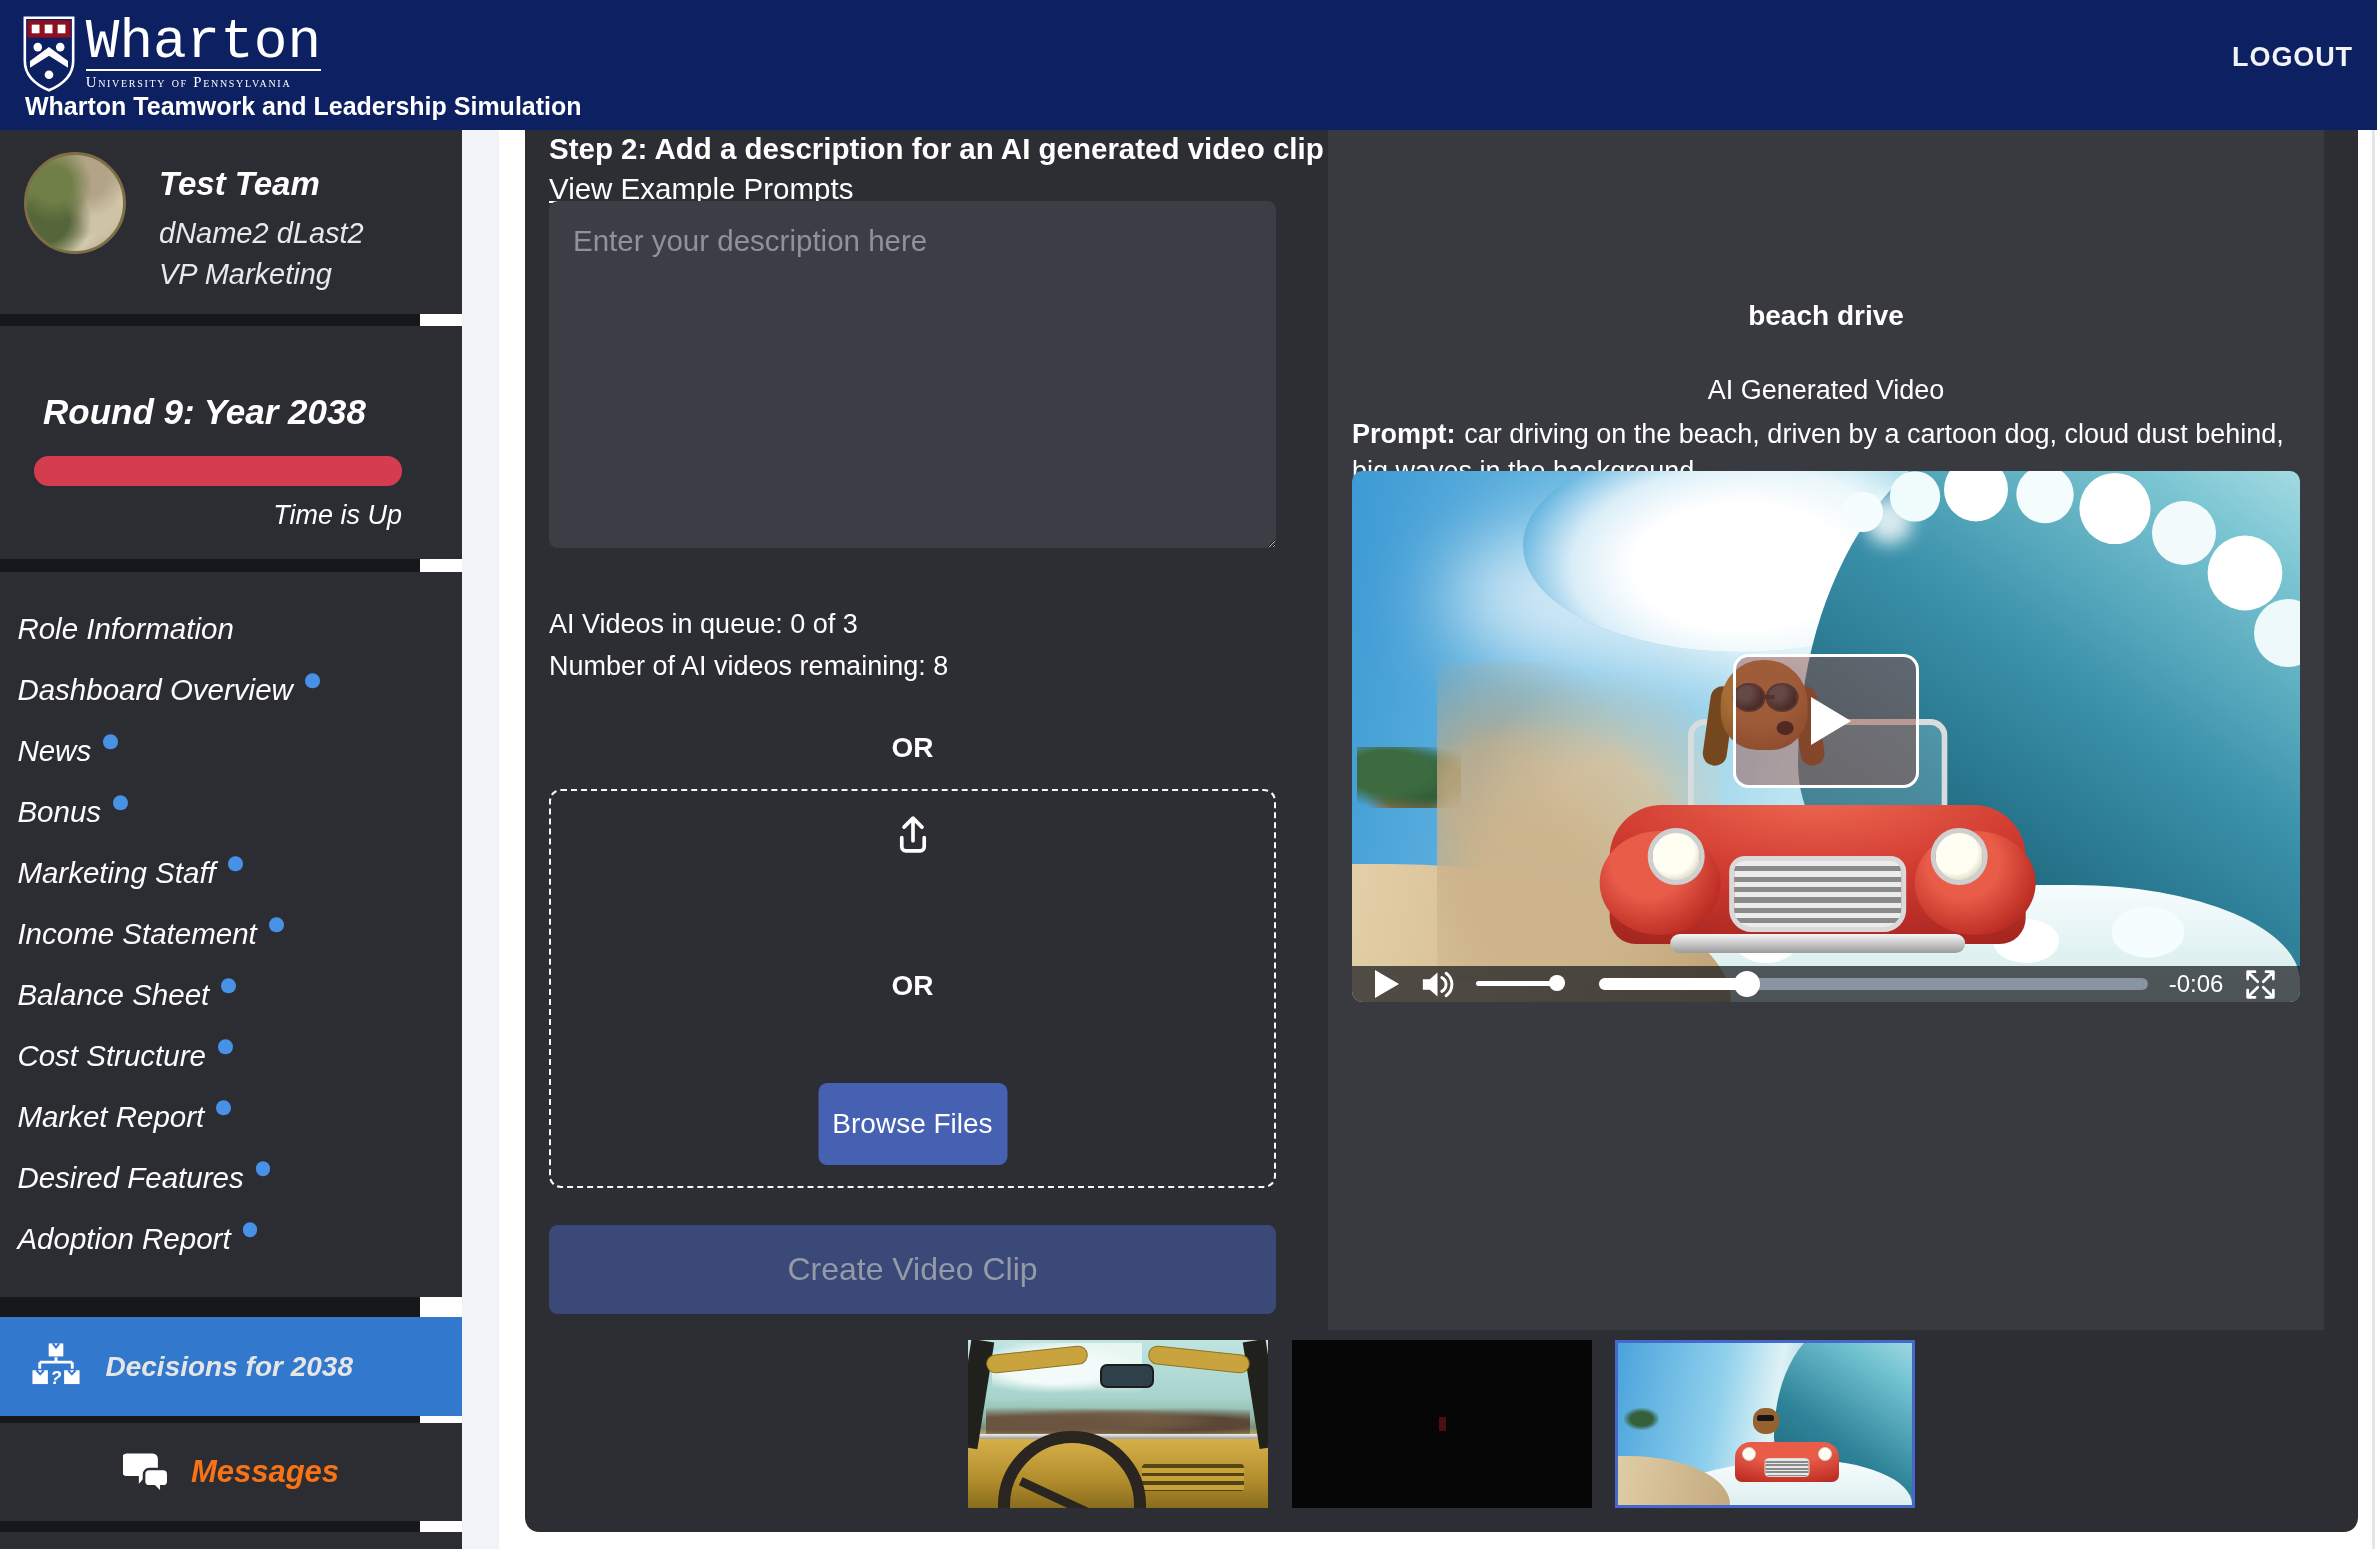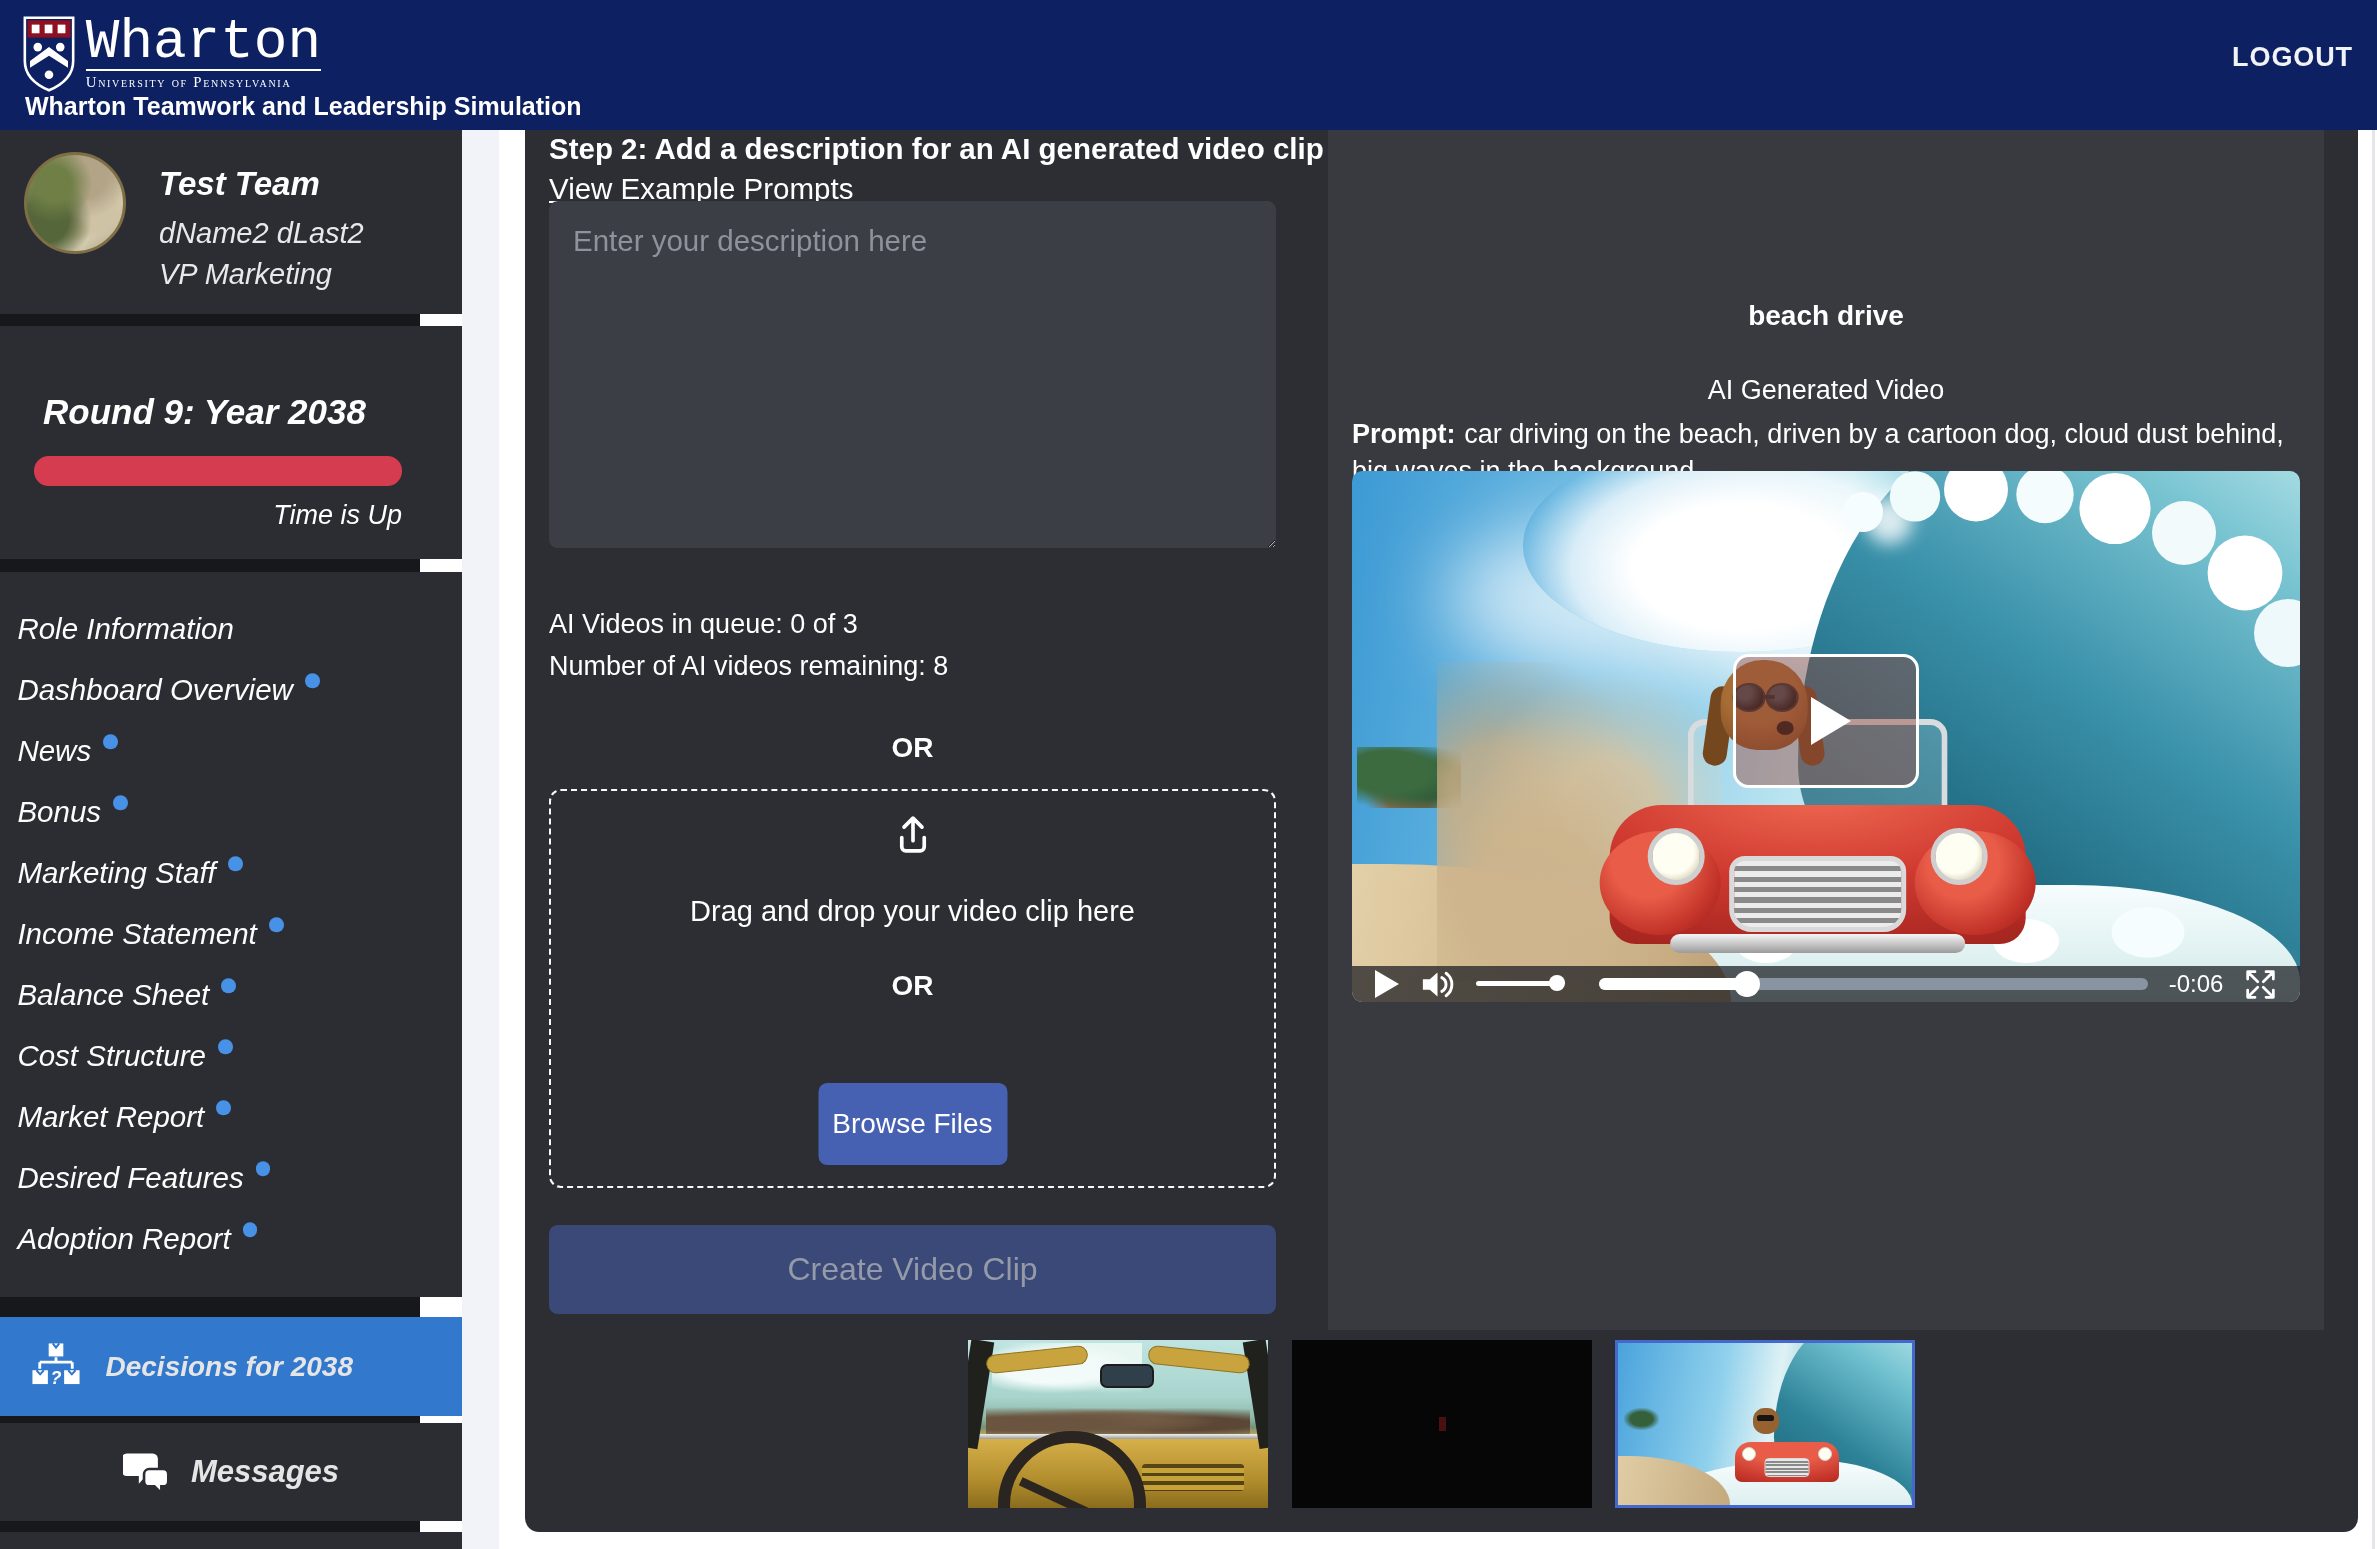--- a/index.html
+++ b/index.html
@@ -47,21 +47,21 @@
   .timer-status { position:absolute; left:34px; top:174px; width:368px; text-align:right; font-size:27px; color:#ffffff; }
 
   .nav-list { padding:26px 0 0 17.4px; }
   .nav-item { height:61px; font-size:29.5px; color:#fdfdfd; cursor:pointer; display:flex; align-items:center; }
   .dot { display:inline-block; width:14.8px; height:14.8px; border-radius:50%; background:#4791e6;
          margin-left:12px; transform:translateY(-8.7px); }
 
   .decisions-icon { width:52px; height:52px; margin-left:29.5px; flex:0 0 auto; }
   .decisions-label { font-size:28px; font-weight:bold; color:#e5e5e5; margin-left:24px; }
   .messages-icon { width:49px; height:45px; }
-  .messages-label { font-size:31px; font-weight:bold; color:#e5e5e5; }
+  .messages-label { font-size:31px; font-weight:bold; color:#f97316; }
 
   
   .left-gap { position:absolute; left:462px; top:130px; width:63px; height:1420px;
               background:linear-gradient(90deg,#f2f3f8 0 58%,#ffffff 58%); }
   .right-edge { position:absolute; left:2372px; top:130px; width:2.6px; height:1420px; background:#e4e6ec; }
 
   
   .card { position:absolute; left:525px; top:130px; width:1833px; height:1402px; background:#2c2e33;
           border-radius:0 0 14px 14px; }
 
@@ -358,21 +358,20 @@
     <textarea class="desc-textarea" placeholder="Enter your description here" style=""></textarea>
     <div class="status-1">AI Videos in queue: 0 of 3</div>
     <div class="status-2">Number of AI videos remaining: 8</div>
     <div class="or-top">OR</div>
 
     <div class="dropzone">
       <svg class="upload-icon" viewBox="0 0 24 24">
         <path d="M12 15 V4 M12 4 l-4.4 4.4 M12 4 l4.4 4.4" stroke="#ffffff" stroke-width="1.8" fill="none" stroke-linecap="round" stroke-linejoin="round"></path>
         <path d="M6.5 13.5 v4.5 a2 2 0 0 0 2 2 h7 a2 2 0 0 0 2 -2 v-4.5" stroke="#ffffff" stroke-width="1.8" fill="none" stroke-linecap="round"></path>
       </svg>
-      <div class="dz-text">Drag and drop your video clip here</div>
       <div class="dz-or">OR</div>
       <button class="browse-btn">Browse Files</button>
     </div>
 
     <button class="create-btn" disabled="">Create Video Clip</button>
   </div>
 
   <div class="video-panel">
     <div class="vp-title">beach drive</div>
     <div class="vp-subtitle">AI Generated Video</div>

